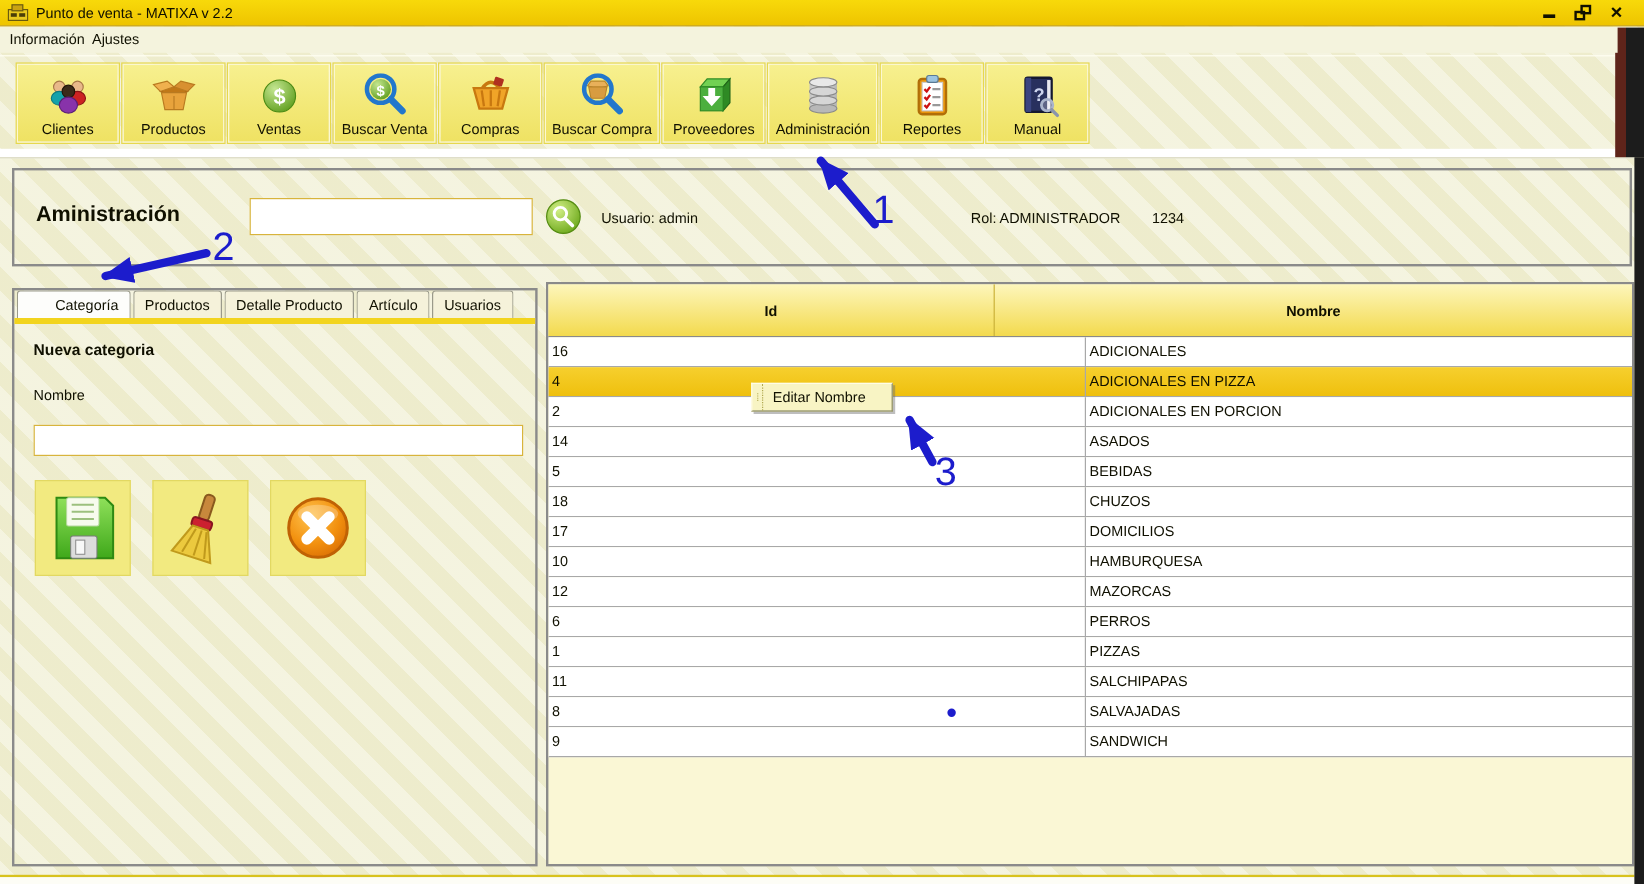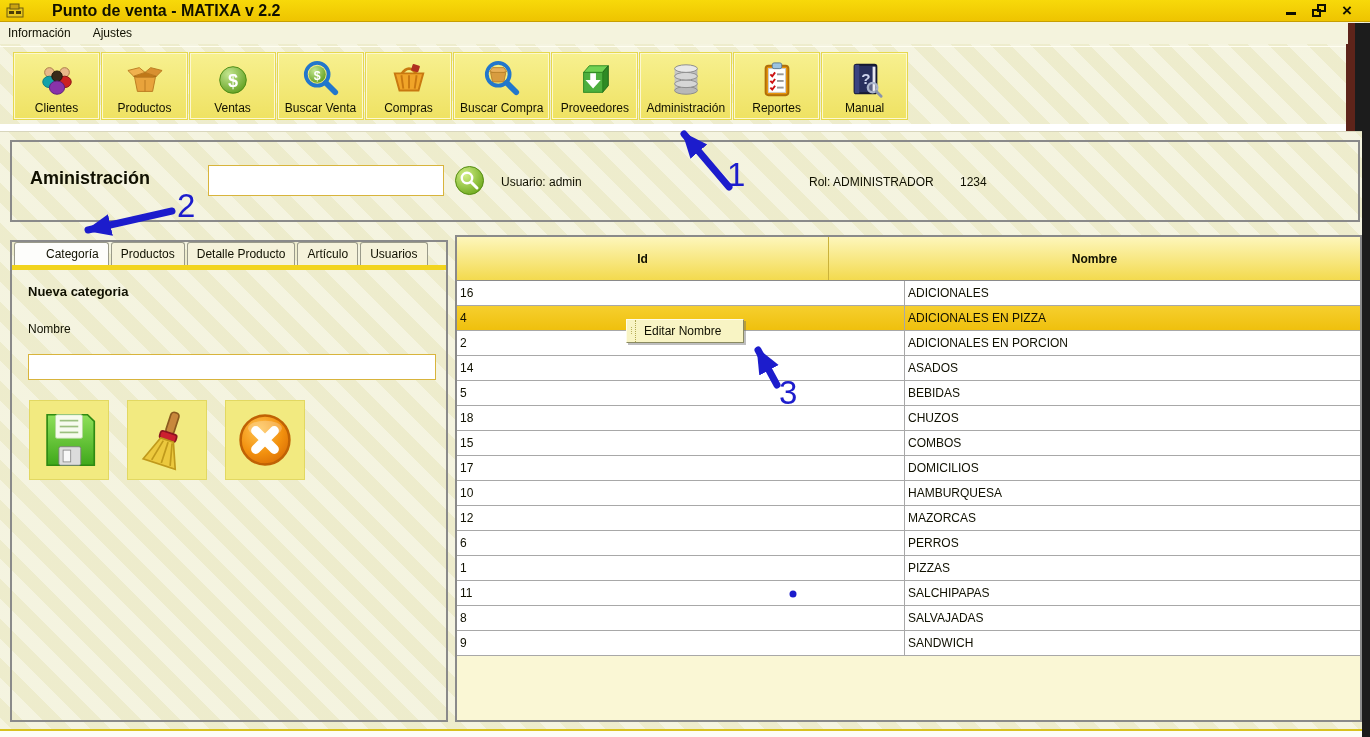--- a/index.html
+++ b/index.html
@@ -8,33 +8,33 @@
   .screen { position:relative; width:1370px; height:737px;
     background:#f1f0d6;
     background-image:repeating-linear-gradient(45deg, rgba(255,255,255,.25) 0 14px, rgba(222,218,160,.18) 14px 28px);
   }
 
   
   .titlebar { position:absolute; left:0; top:0; width:1370px; height:22px;
     background:linear-gradient(#f8d90a,#eec400); border-bottom:1px solid #c79f00;
     display:flex; align-items:center; padding:0 6px; z-index:40; }
   .titlebar-icon { width:18px; height:15px; margin-right:6px; }
-  .title-text { font-size:16px; font-weight:bold; color:#101000;margin-left:22px; }
+  .title-text { font-size:12px; font-weight:normal; color:#101000; }
   .win-controls { margin-left:auto; display:flex; align-items:center; gap:14px; padding-right:10px; }
   .wc { width:14px; height:13px; display:flex; align-items:flex-end; justify-content:center; cursor:default; }
   .wc-min span { display:block; width:10px; height:0; border-bottom:3px solid #101000; margin-bottom:2px; }
   .wc-restore { position:relative; }
   .wc-restore i { position:absolute; width:9px; height:8px; border:2px solid #101000; background:transparent; }
   .wc-restore i.b { left:0; bottom:0; }
   .wc-restore i.f { right:0; top:0; }
   .wc-close { font-size:17px; font-weight:bold; color:#101000; line-height:13px; }
 
   
   .menubar { position:absolute; left:0; top:22px; width:1348px; height:22px;
-    background:#f4f3dd; display:flex; align-items:center; padding-left:8px; gap:22px; z-index:30; }
+    background:#f4f3dd; display:flex; align-items:center; padding-left:8px; gap:6px; z-index:30; }
   .menu-item { font-size:12px; color:#101000; cursor:default; }
 
   
   .toolbar-band { position:absolute; left:0; top:46px; width:1348px; height:78px; border-top:1px solid #fffef2; }
   .toolbar { position:absolute; left:14px; top:6px; display:flex; gap:3px; }
   .tb-btn { min-width:85px; height:66px; background:linear-gradient(#f7f08f,#efe263);
     border:1px solid #fcf8d0; outline:1px solid #e6d84e;
     display:flex; flex-direction:column; align-items:center; justify-content:flex-end;
     padding:2px 5px 3px; cursor:pointer; }
   .tb-ic { width:40px; height:42px; display:flex; align-items:center; justify-content:center; }
@@ -380,24 +380,20 @@
         </div>
         <div class="tr">
           <div class="td td-id">5</div>
           <div class="td td-nombre">BEBIDAS</div>
         </div>
         <div class="tr">
           <div class="td td-id">18</div>
           <div class="td td-nombre">CHUZOS</div>
         </div>
         <div class="tr">
-          <div class="td td-id">15</div>
-          <div class="td td-nombre">COMBOS</div>
-        </div>
-        <div class="tr">
           <div class="td td-id">17</div>
           <div class="td td-nombre">DOMICILIOS</div>
         </div>
         <div class="tr">
           <div class="td td-id">10</div>
           <div class="td td-nombre">HAMBURQUESA</div>
         </div>
         <div class="tr">
           <div class="td td-id">12</div>
           <div class="td td-nombre">MAZORCAS</div>

